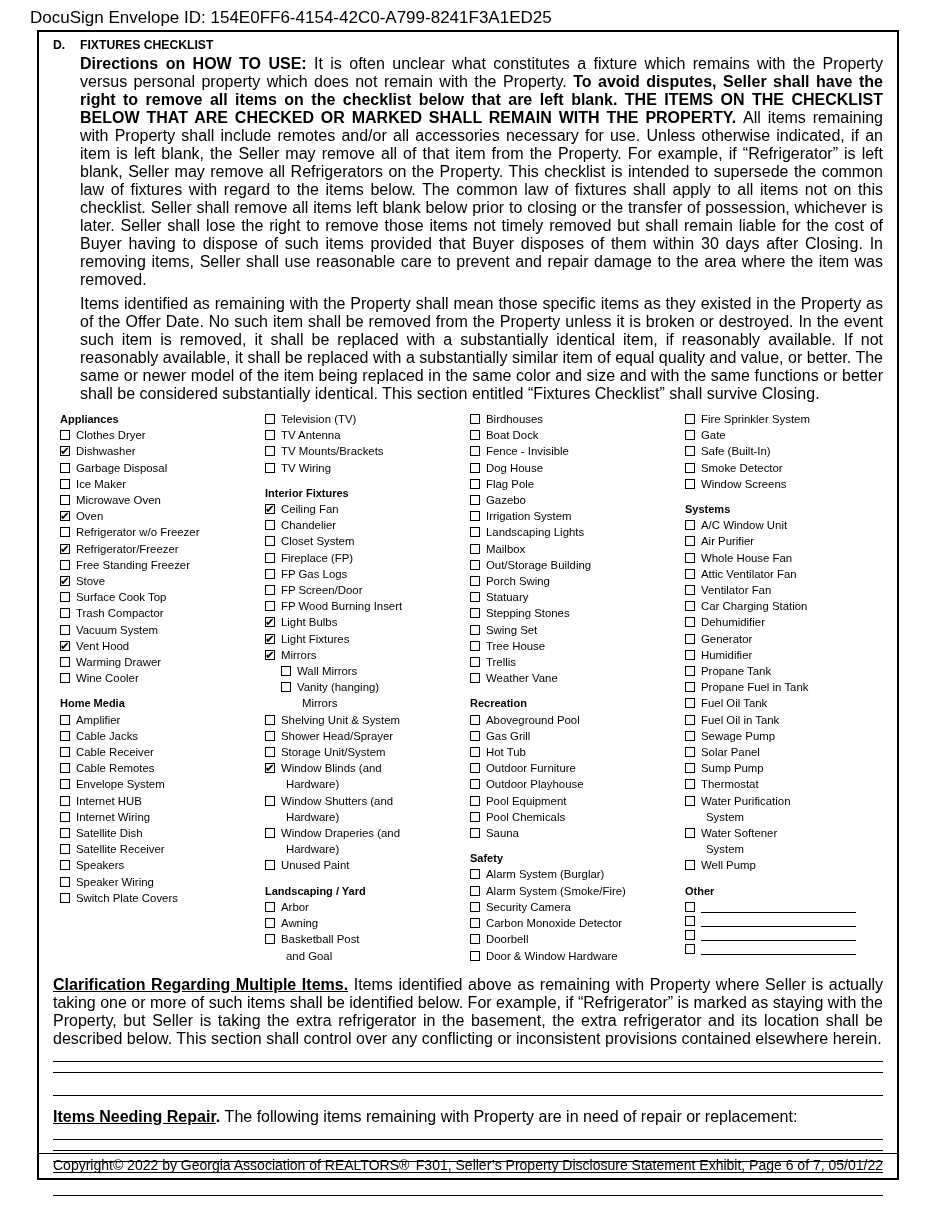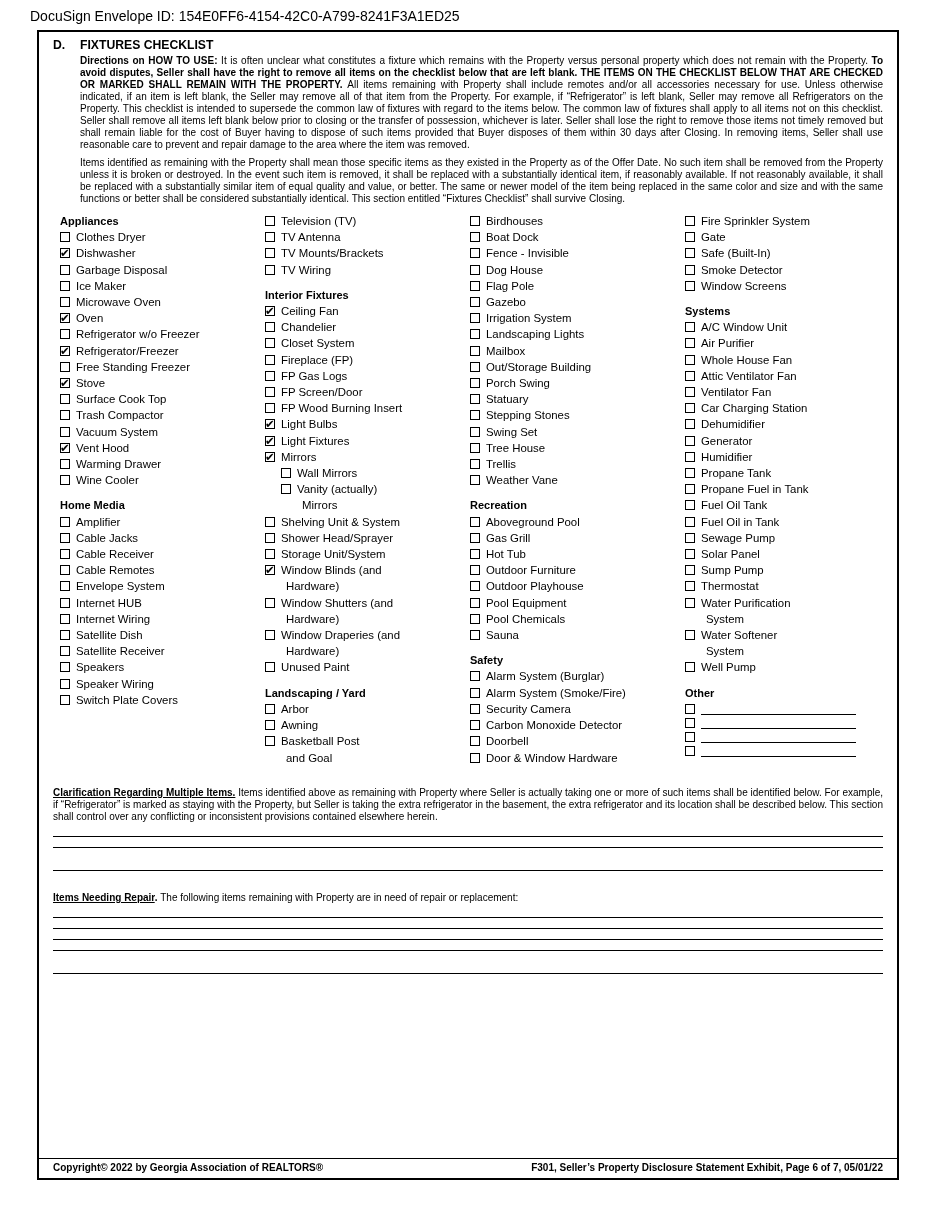--- a/index.html
+++ b/index.html
@@ -1,45 +1,45 @@
 <!DOCTYPE html>
 <html><head>
 <meta charset="utf-8">
 <style>
   html,body{margin:0;padding:0}
   body{width:935px;height:1210px;background:#ffffff;font-family:"Liberation Sans",sans-serif;color:#000;position:relative}
   .b{font-weight:bold}
   .u{text-decoration:underline}
-  .docusign{position:absolute;left:30px;top:8px;font-size:14px}
+  .docusign{position:absolute;left:30px;top:8px;font-size:17px}
   .form-box{position:absolute;left:37px;top:30px;width:862px;height:1150px;border:2px solid #000;padding:5px 14px 0;box-sizing:border-box}
   .heading{display:flex;font-weight:bold;font-size:12.2px;line-height:16px}
   .heading .letter{width:27px;flex:none}
-  .para{font-size:10px;line-height:12px;text-align:justify;margin:0}
+  .para{font-size:16px;line-height:18px;text-align:justify;margin:0}
   .para.indented{margin-left:27px;margin-top:2px}
   .para.indented + .para.indented{margin-top:6px}
   .checklist{display:flex;margin:8px 0 0 7px;font-size:11.4px}
   .col{width:205px;flex:none}
   .col:nth-child(3){width:215px}
   .col:nth-child(4){width:auto;flex:1}
   .group-header{font-weight:bold;line-height:16.2px;margin-top:9px;font-size:11px}
   .col > .group-header:first-child{margin-top:0}
   .item{display:flex;line-height:16.2px}
   .item.indent{padding-left:16px}
   .checkbox{width:10px;height:10px;border:1.4px solid #000;margin:3px 6px 0 0;flex:none;position:relative;box-sizing:border-box}
   .checkbox.checked::after{content:"\2714";position:absolute;left:-1px;top:-4px;font-size:11.5px}
   .label{white-space:pre-line;padding-left:5px;text-indent:-5px}
   .blankline{flex:0 0 155px;border-bottom:1.2px solid #000;height:12px;margin-top:1px}
-  .para.full{margin-top:21px}
+  .para.full{margin-top:12px}
   .write-line{border-bottom:1.1px solid #000;height:10px}
   #clar-lines{margin-top:3px}
   #mid-line{margin-top:12px}
   #repair-lines{margin-top:3px}
   #bottom-line{margin-top:12px}
   .footer{position:absolute;left:0;right:0;bottom:0;border-top:1.5px solid #000}
-  .footer-inner{display:flex;justify-content:space-between;padding:3px 14px 5px;font-size:10px;font-weight:bold}
+  .footer-inner{display:flex;justify-content:space-between;padding:3px 14px 5px;font-size:14px;font-weight:normal}
 </style>
 </head>
 <body>
 
 <div class="docusign">DocuSign Envelope ID: 154E0FF6-4154-42C0-A799-8241F3A1ED25</div>
 
 <div class="form-box">
 
   <div class="heading">
     <span class="letter">D.</span>
@@ -224,21 +224,21 @@
         <div class="item">
           <span class="checkbox checked"></span>
           <span class="label">Mirrors</span>
         </div>
         <div class="item indent">
           <span class="checkbox"></span>
           <span class="label">Wall Mirrors</span>
         </div>
         <div class="item indent">
           <span class="checkbox"></span>
-          <span class="label">Vanity (actually)
+          <span class="label">Vanity (hanging)
 Mirrors</span>
         </div>
         <div class="item">
           <span class="checkbox"></span>
           <span class="label">Shelving Unit &amp; System</span>
         </div>
         <div class="item">
           <span class="checkbox"></span>
           <span class="label">Shower Head/Sprayer</span>
         </div>

